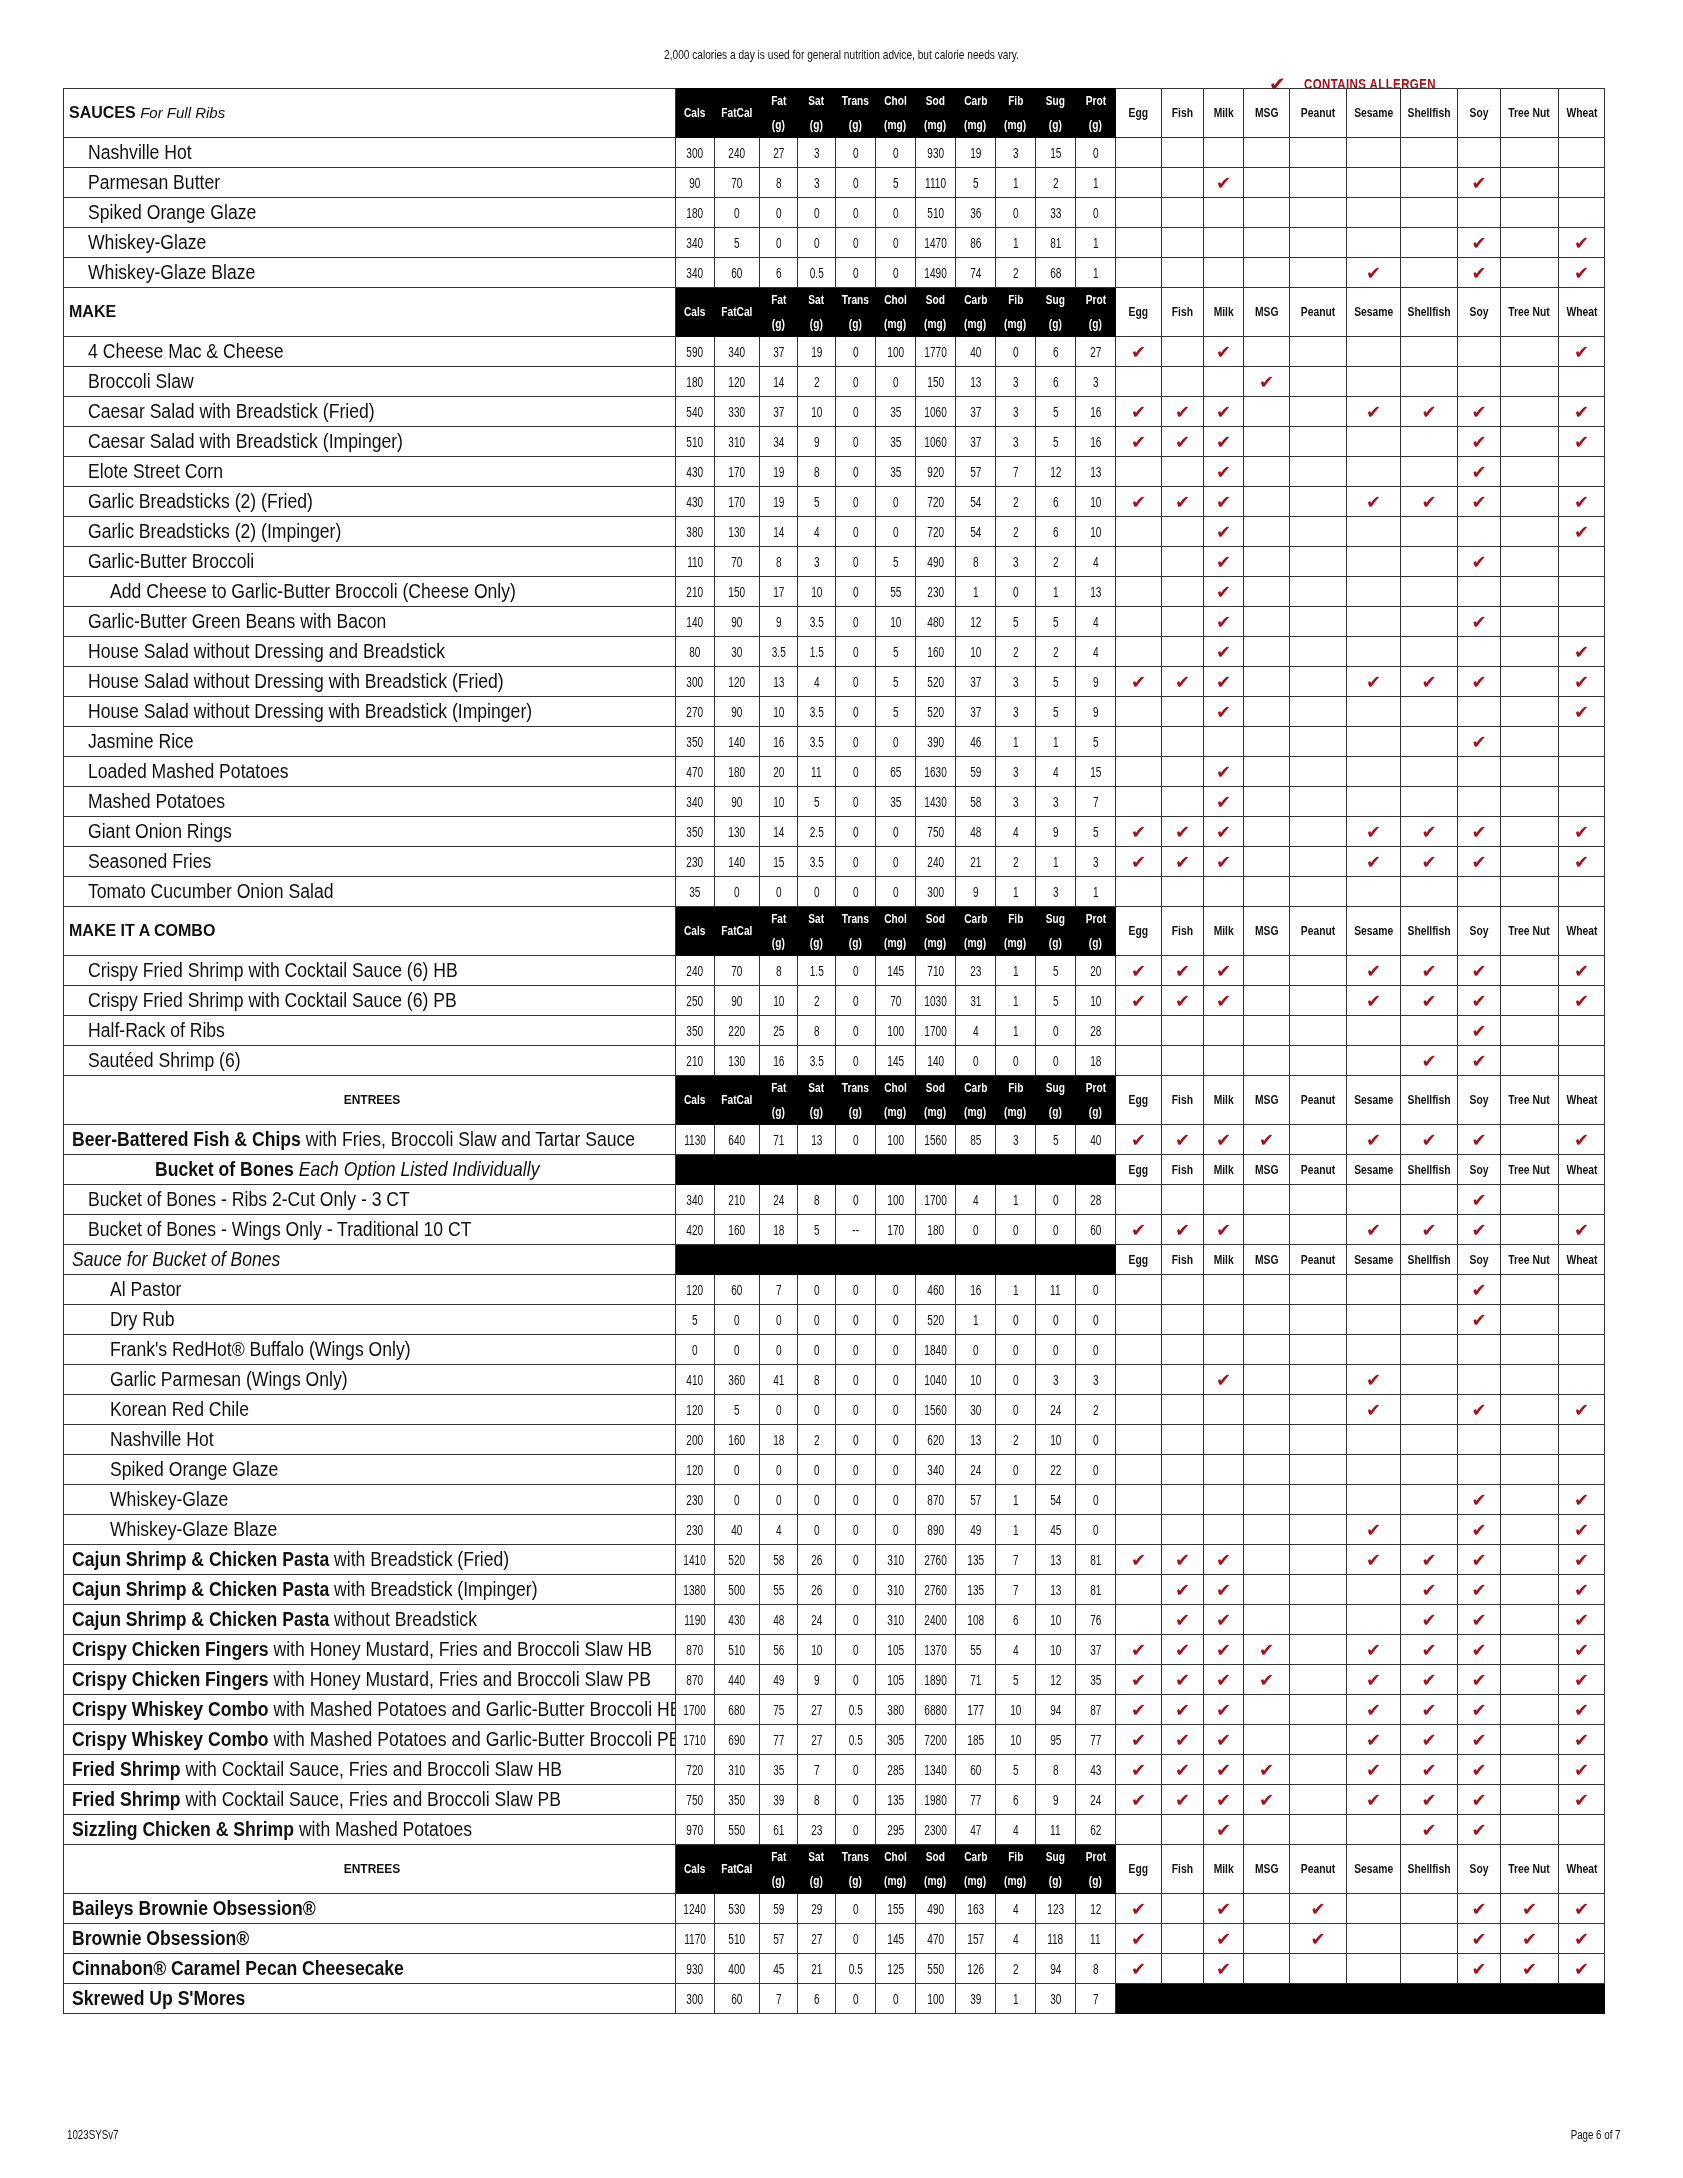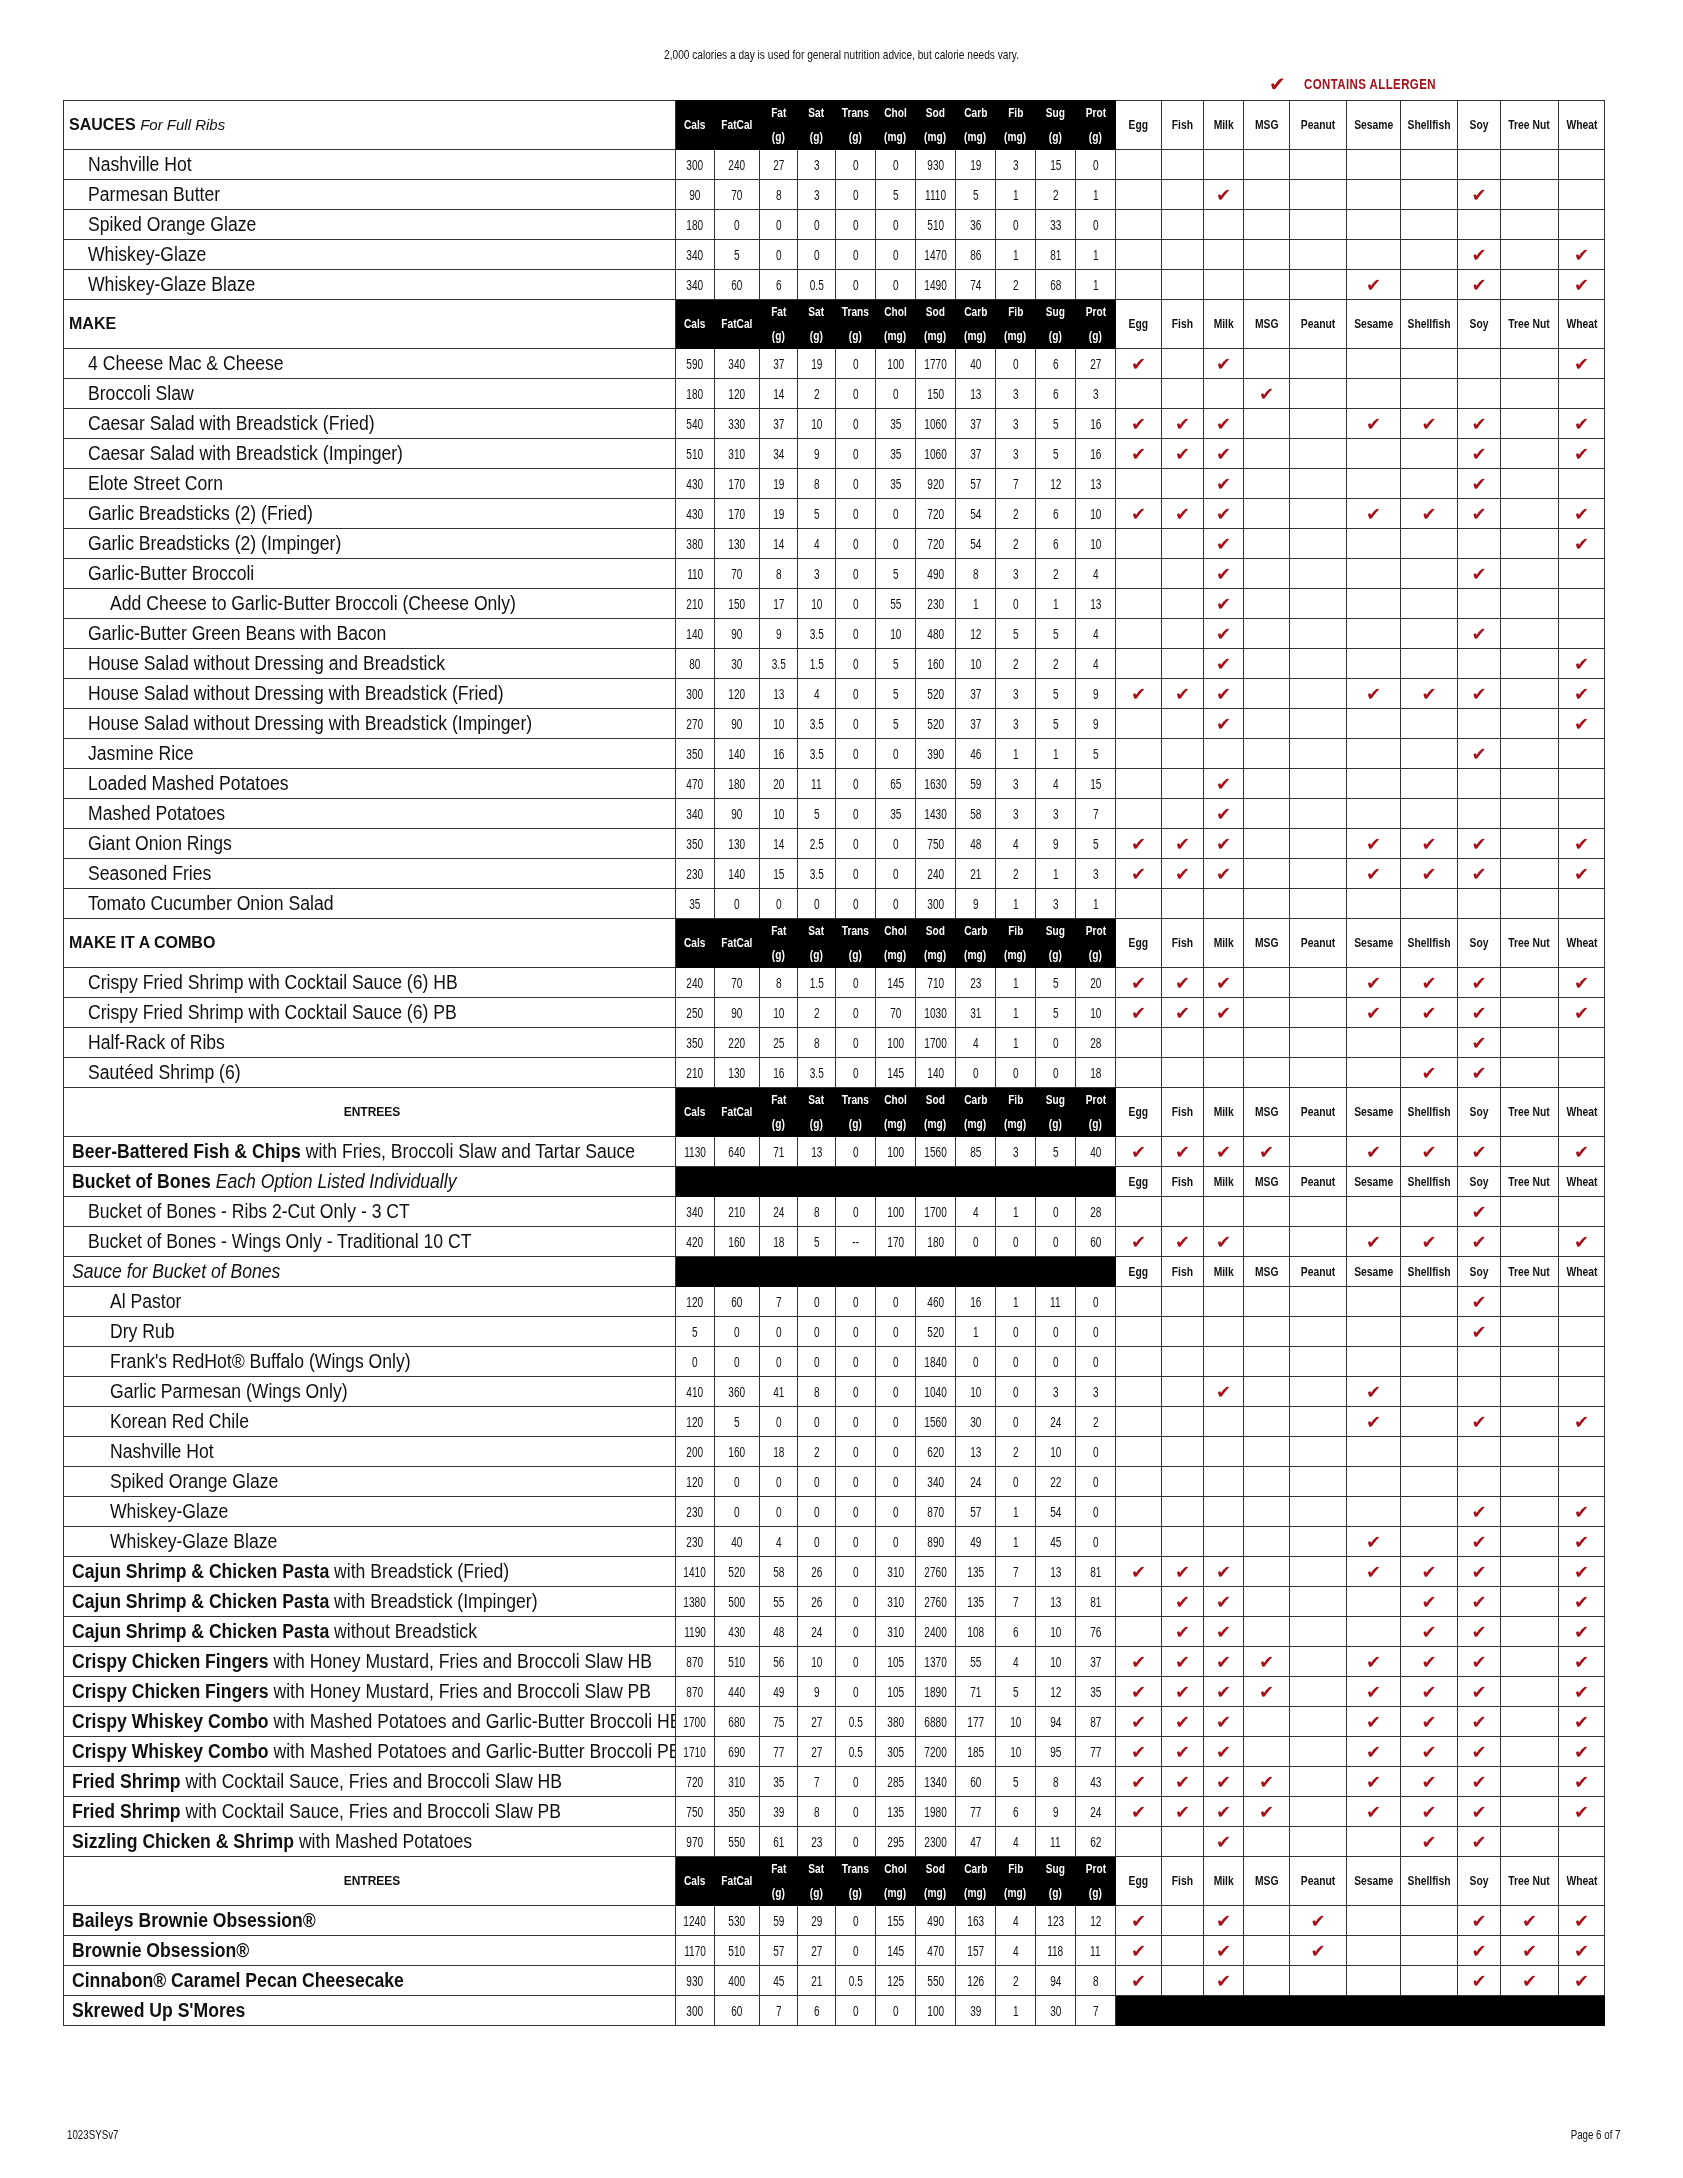--- a/index.html
+++ b/index.html
@@ -1,21 +1,21 @@
 <!DOCTYPE html>
 <html><head>
 <meta charset="utf-8">
 <style>
   html, body { margin:0; padding:0; background:#ffffff; }
   body { width:1683px; height:2178px; position:relative; overflow:hidden; font-family:"Liberation Sans", "DejaVu Sans", sans-serif; color:#111; }
   .top-note { position:absolute; top:47px; left:0; width:1683px; text-align:center; font-size:13px; font-family:"Liberation Sans", sans-serif; transform:scaleX(0.78); color:#111; }
   .legend { position:absolute; top:73px; left:1269px; height:22px; display:flex; align-items:center; gap:18px; color:#a80f19; }
   .legend .chk { font-size:20px; font-weight:bold; }
   .legend .txt { font-size:14px; font-weight:bold; letter-spacing:0.5px; transform:scaleX(0.82); transform-origin:left center; }
-  table.nut { position:absolute; top:100px; left:63px; border-collapse:collapse; table-layout:fixed; width:1438px; }
+  table.nut { position:absolute; top:88px; left:63px; border-collapse:collapse; table-layout:fixed; width:1438px; }
   table.nut td, table.nut th { border:1.4px solid #333; padding:0; height:29px; overflow:hidden; white-space:nowrap; }
   .c-num { text-align:center; font-size:14px; font-family:"Liberation Sans", sans-serif; }
   .num-inner { display:inline-block; transform:scaleX(0.72); }
   .name-cell { font-size:20px; padding-left:8px !important; }
   .name-inner { display:inline-block; transform:scaleX(0.88); transform-origin:left center; }
   .indent1 { padding-left:24px !important; }
   .indent2 { padding-left:46px !important; }
   .hdr-row td { height:50px; }
   .sec-title { font-weight:bold; font-size:16px; padding-left:5px !important; }
   .sec-title.center { text-align:center; font-size:12px; }
@@ -854,21 +854,21 @@
         <td class="acell"><span class="chk">✔</span></td>
         <td class="acell"><span class="chk">✔</span></td>
         <td class="acell"></td>
         <td class="acell"><span class="chk">✔</span></td>
         <td class="acell"><span class="chk">✔</span></td>
         <td class="acell"><span class="chk">✔</span></td>
         <td class="acell"></td>
         <td class="acell"><span class="chk">✔</span></td>
       </tr>
       <tr class="sub-hdr-row">
-        <td class="name-cell" style="padding-left: 5px;"><span class="name-inner"><span class="bold-part">Bucket of Bones</span><span style="font-style: italic;"> Each Option Listed Individually</span></span></td>
+        <td class="name-cell" style="padding-left: 5px; text-align: center;"><span class="name-inner"><span class="bold-part">Bucket of Bones</span><span style="font-style: italic;"> Each Option Listed Individually</span></span></td>
         <td class="black-fill" colspan="11"></td>
         <td class="acell"><span class="ai">Egg</span></td>
         <td class="acell"><span class="ai">Fish</span></td>
         <td class="acell"><span class="ai">Milk</span></td>
         <td class="acell"><span class="ai">MSG</span></td>
         <td class="acell"><span class="ai">Peanut</span></td>
         <td class="acell"><span class="ai">Sesame</span></td>
         <td class="acell"><span class="ai">Shellfish</span></td>
         <td class="acell"><span class="ai">Soy</span></td>
         <td class="acell"><span class="ai">Tree Nut</span></td>

